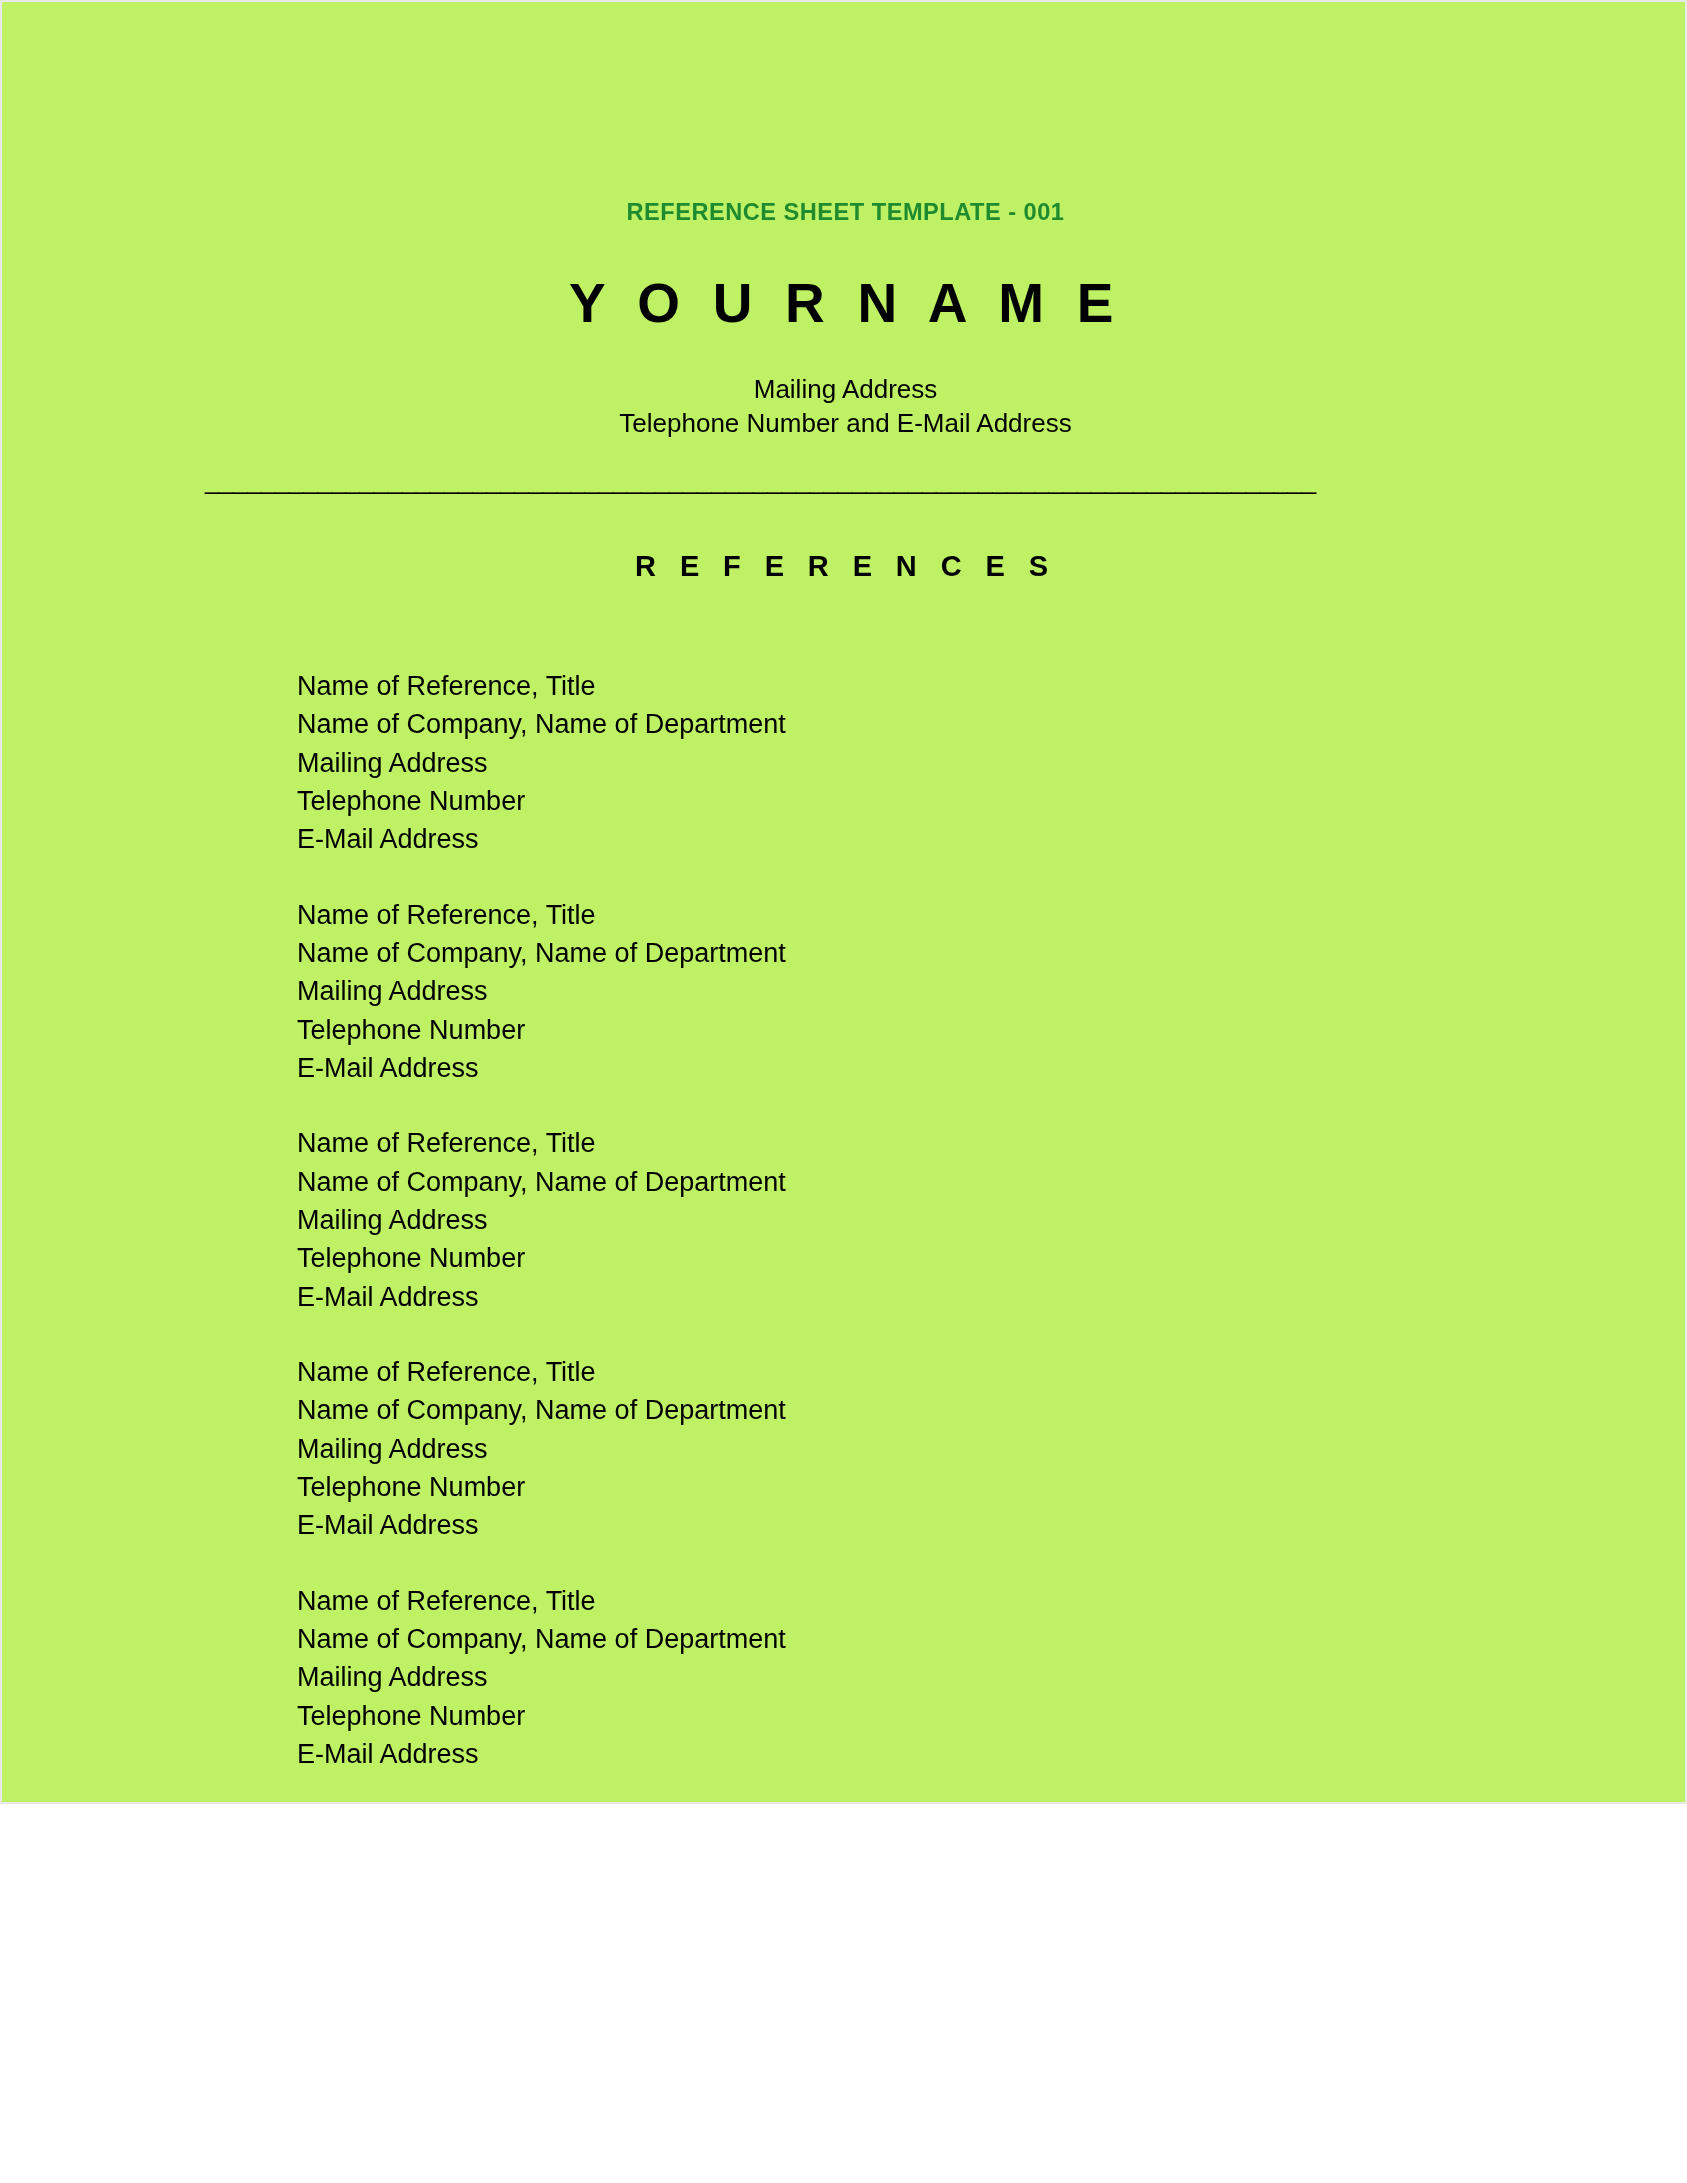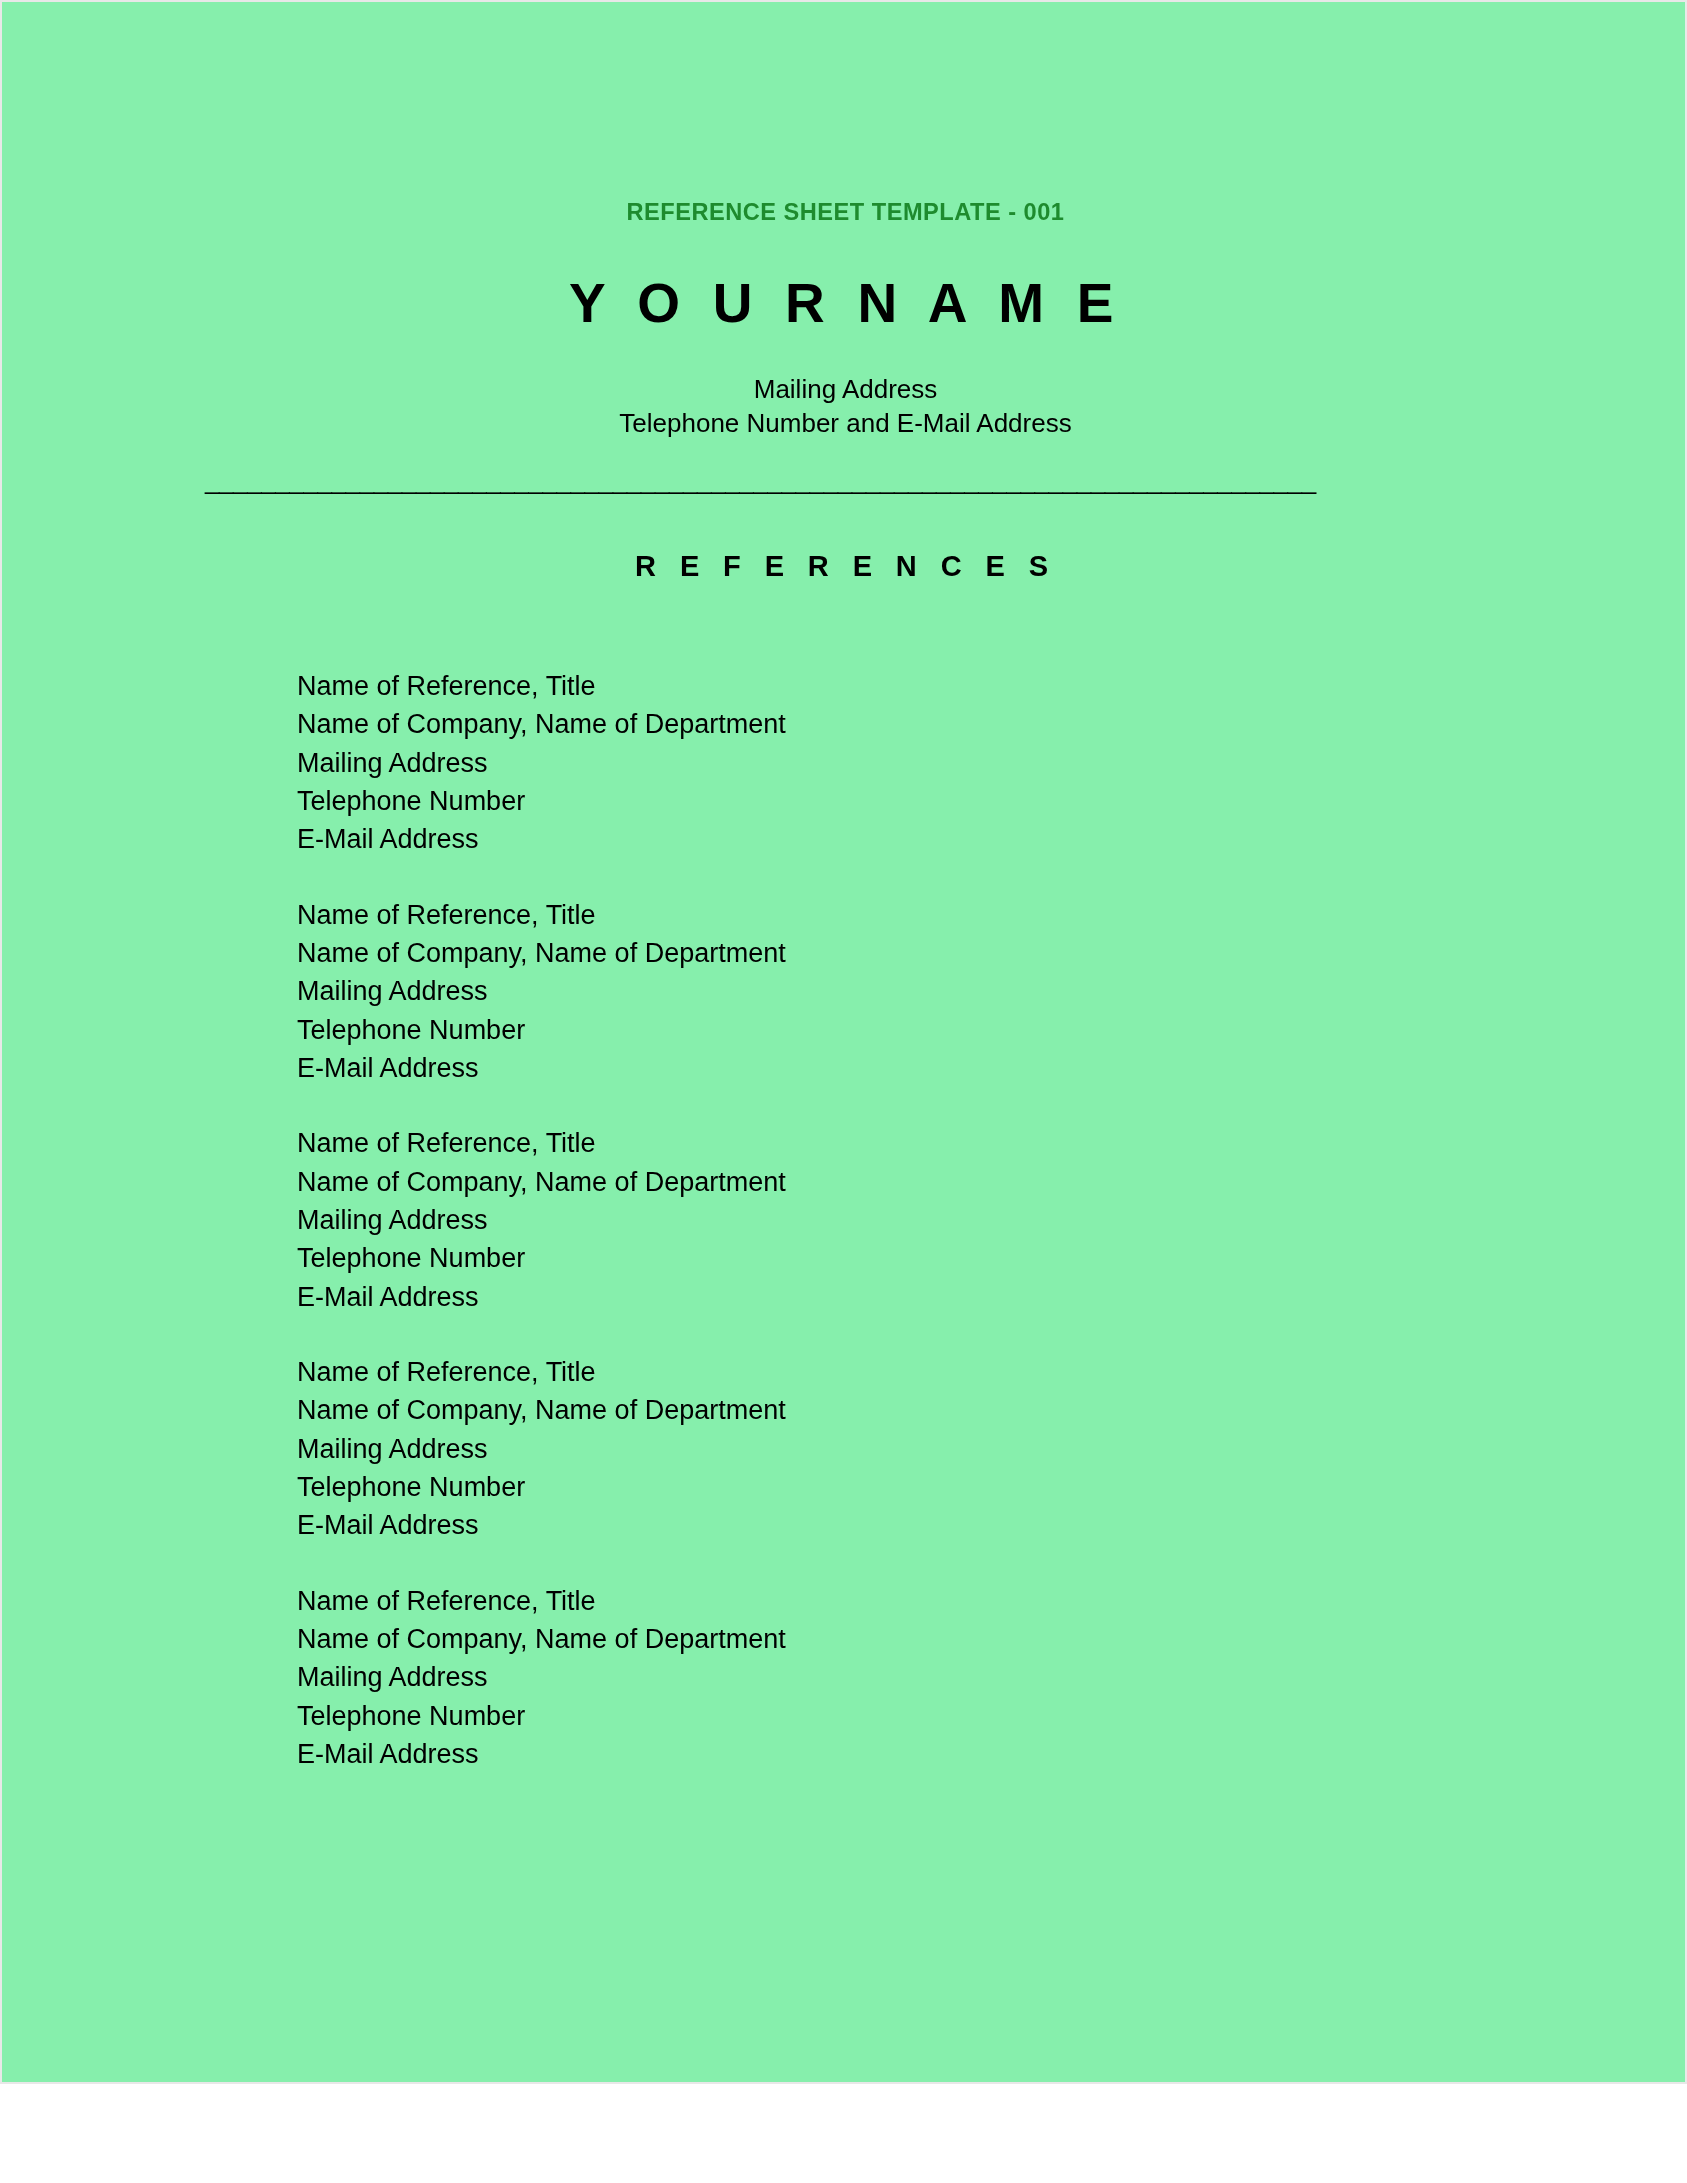--- a/index.html
+++ b/index.html
@@ -13,22 +13,22 @@
     font-family: "Liberation Sans", sans-serif;
     color: #000000;
     position: relative;
     overflow: hidden;
   }
   .page {
     position: absolute;
     left: 0;
     top: 0;
     width: 1687px;
-    height: 2084px;
-    background: #86efac;
+    height: 1804px;
+    background: #bef264;
     border: 2.6px solid #e8e8e8;
     box-sizing: border-box;
   }
   .content {
     position: absolute;
     left: 0;
     top: 0;
     width: 1687px;
   }
   .template-label {

